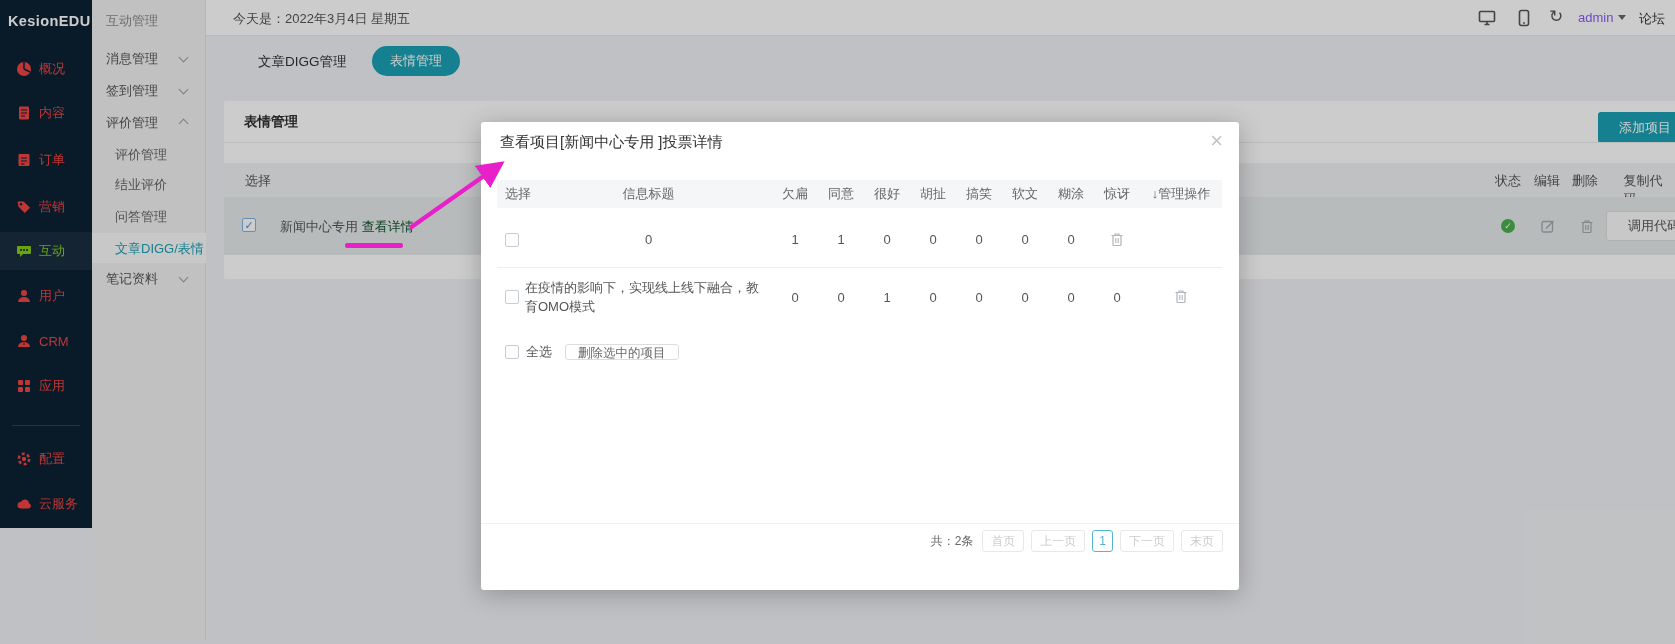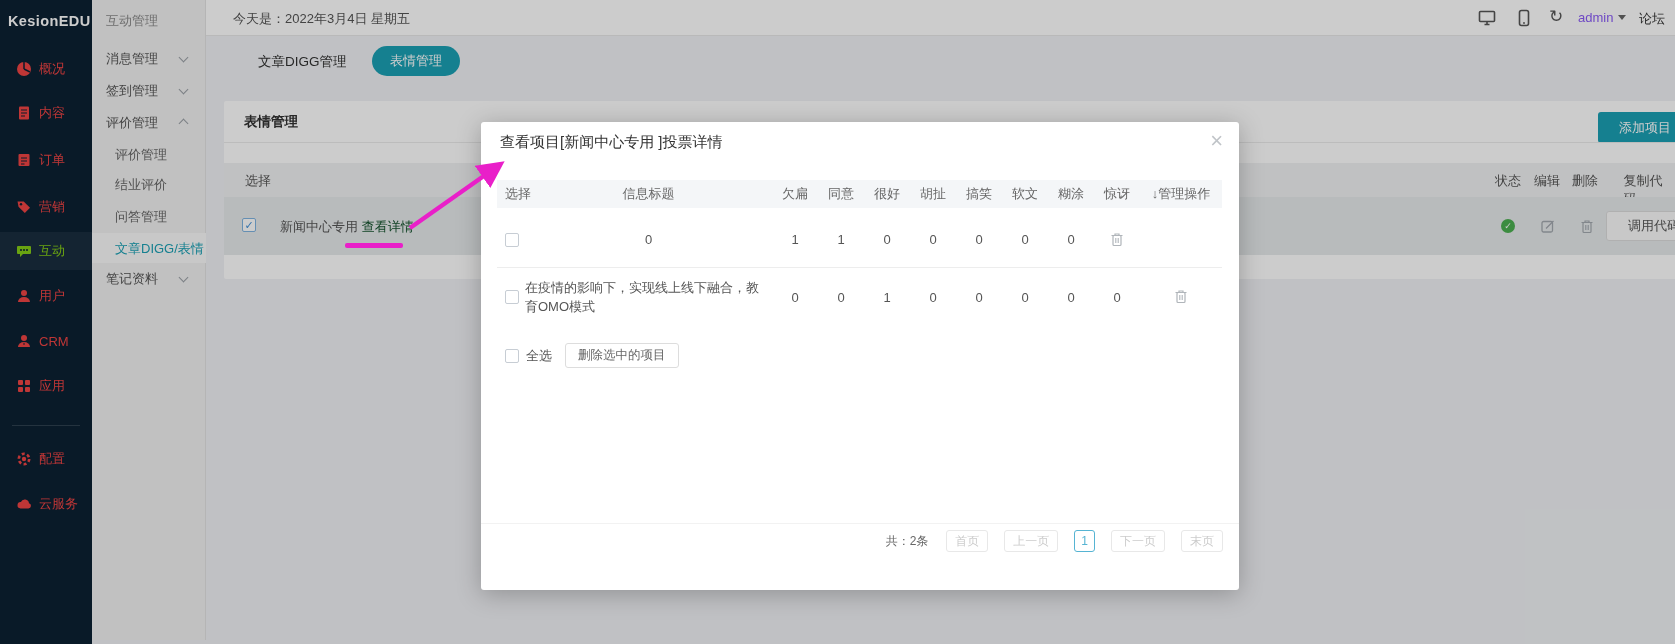--- a/index.html
+++ b/index.html
@@ -1,20 +1,20 @@
 <!DOCTYPE html>
 <html><head>
 <meta charset="utf-8">
 <style>
   * { margin:0; padding:0; box-sizing:border-box; }
   body { font-family:"Liberation Sans",sans-serif; background:#888; }
   .stage { position:relative; width:1675px; height:644px; overflow:hidden; background:#f0f2f5; font-family:"Liberation Sans",sans-serif; }
 
   
-  .sidebar { position:absolute; left:0; top:0; width:92px; height:644px; background:#0c2133; z-index:1; }
+  .sidebar { position:absolute; left:0; top:0; width:92px; height:528px; background:#0c2133; z-index:1; }
   .logo { position:absolute; left:8px; top:13px; color:#fff; font-size:14.5px; font-weight:bold; letter-spacing:.4px; }
   .nav-item { position:absolute; left:0; width:92px; height:38px; display:flex; align-items:center; color:#ef4444; font-size:13px; cursor:pointer; }
   .nav-item .nico { width:16px; height:16px; margin-left:16px; margin-right:7px; flex:0 0 auto; }
   .nav-item.active { color:#84cc16; background:rgba(255,255,255,.06); }
   .nav-divider { position:absolute; left:12px; width:68px; height:1px; background:rgba(255,255,255,.14); }
 
   
   .submenu { position:absolute; left:92px; top:0; width:114px; height:640px; background:#f2f2f2; border-right:1px solid #e3e3e3; z-index:1; }
   .sm-title { position:absolute; left:14px; color:#8b8b8b; font-size:13px; }
   .sm-item { position:absolute; left:14px; color:#555; font-size:13px; cursor:pointer; white-space:nowrap; }
@@ -69,23 +69,23 @@
   .m-head .hc { text-align:center; white-space:nowrap; }
   .m-head .hl { padding-left:8px; white-space:nowrap; }
   .m-row { position:absolute; left:16px; width:725px; height:56px; font-size:13px; color:#555; }
   .m-row.sep { border-bottom:1px solid #ededed; }
   .m-row .cell-title { line-height:19px; padding-right:10px; }
   .m-row .num { text-align:center; }
   .m-row .ops { display:flex; justify-content:center; }
   .trash { width:14px; height:16px; color:#b0b5ba; cursor:pointer; }
   .m-selectall { position:absolute; left:24px; top:221px; display:flex; align-items:center; }
   .m-selectall .lbl { font-size:13px; color:#555; margin-left:7px; }
-  .del-sel-btn { margin-left:13px; height:25px; padding:0 12px; background:#fff; border:1px solid #ddd; border-radius:3px; font-size:12.5px; color:#666; cursor:pointer; }
+  .del-sel-btn { margin-left:13px; height:16px; padding:0 12px; background:#fff; border:1px solid #ddd; border-radius:3px; font-size:12.5px; color:#666; cursor:pointer; }
   .m-footline { position:absolute; left:0; top:401px; width:758px; height:1px; background:#f2f2f2; }
-  .m-pager { position:absolute; right:16px; top:408px; height:22px; display:flex; align-items:center; gap:9px; }
+  .m-pager { position:absolute; right:16px; top:408px; height:22px; display:flex; align-items:center; gap:0; }
   .pg-total { font-size:12px; color:#666; margin-right:2px; }
   .pg-btn { height:22px; padding:0 8px; display:flex; align-items:center; border:1px solid #e8e8e8; border-radius:3px; background:#fff; font-size:12px; color:#ccc; cursor:pointer;margin-left:7px; }
   .pg-btn.cur { border-color:#56b4d3; color:#56b4d3; padding:0 6px; }
 
   
   .anno { position:absolute; z-index:20; }
   .anno-underline { left:345px; top:243px; width:58px; height:5px; background:#e91fc9; border-radius:2px; }
 
   svg { display:block; }
 </style>

